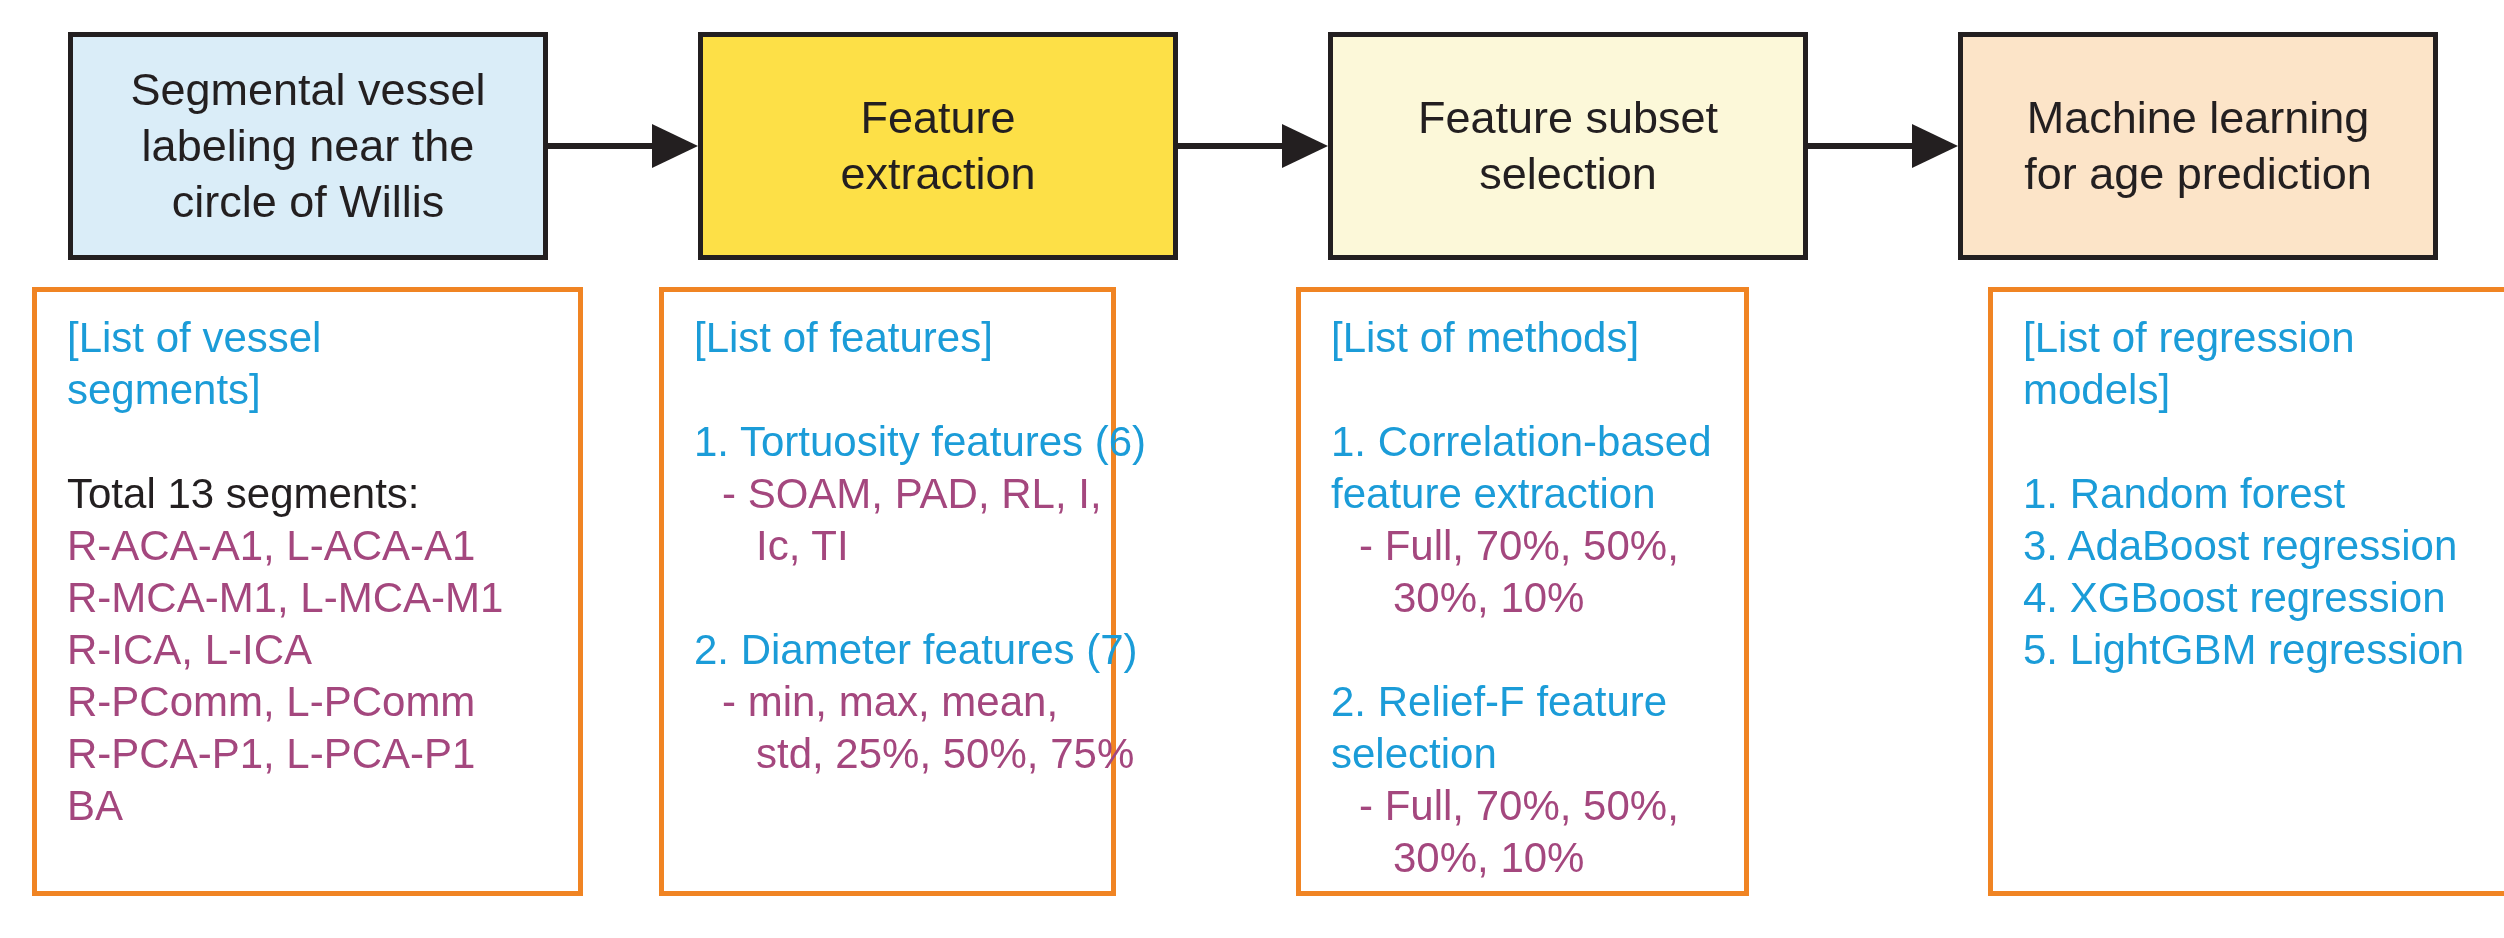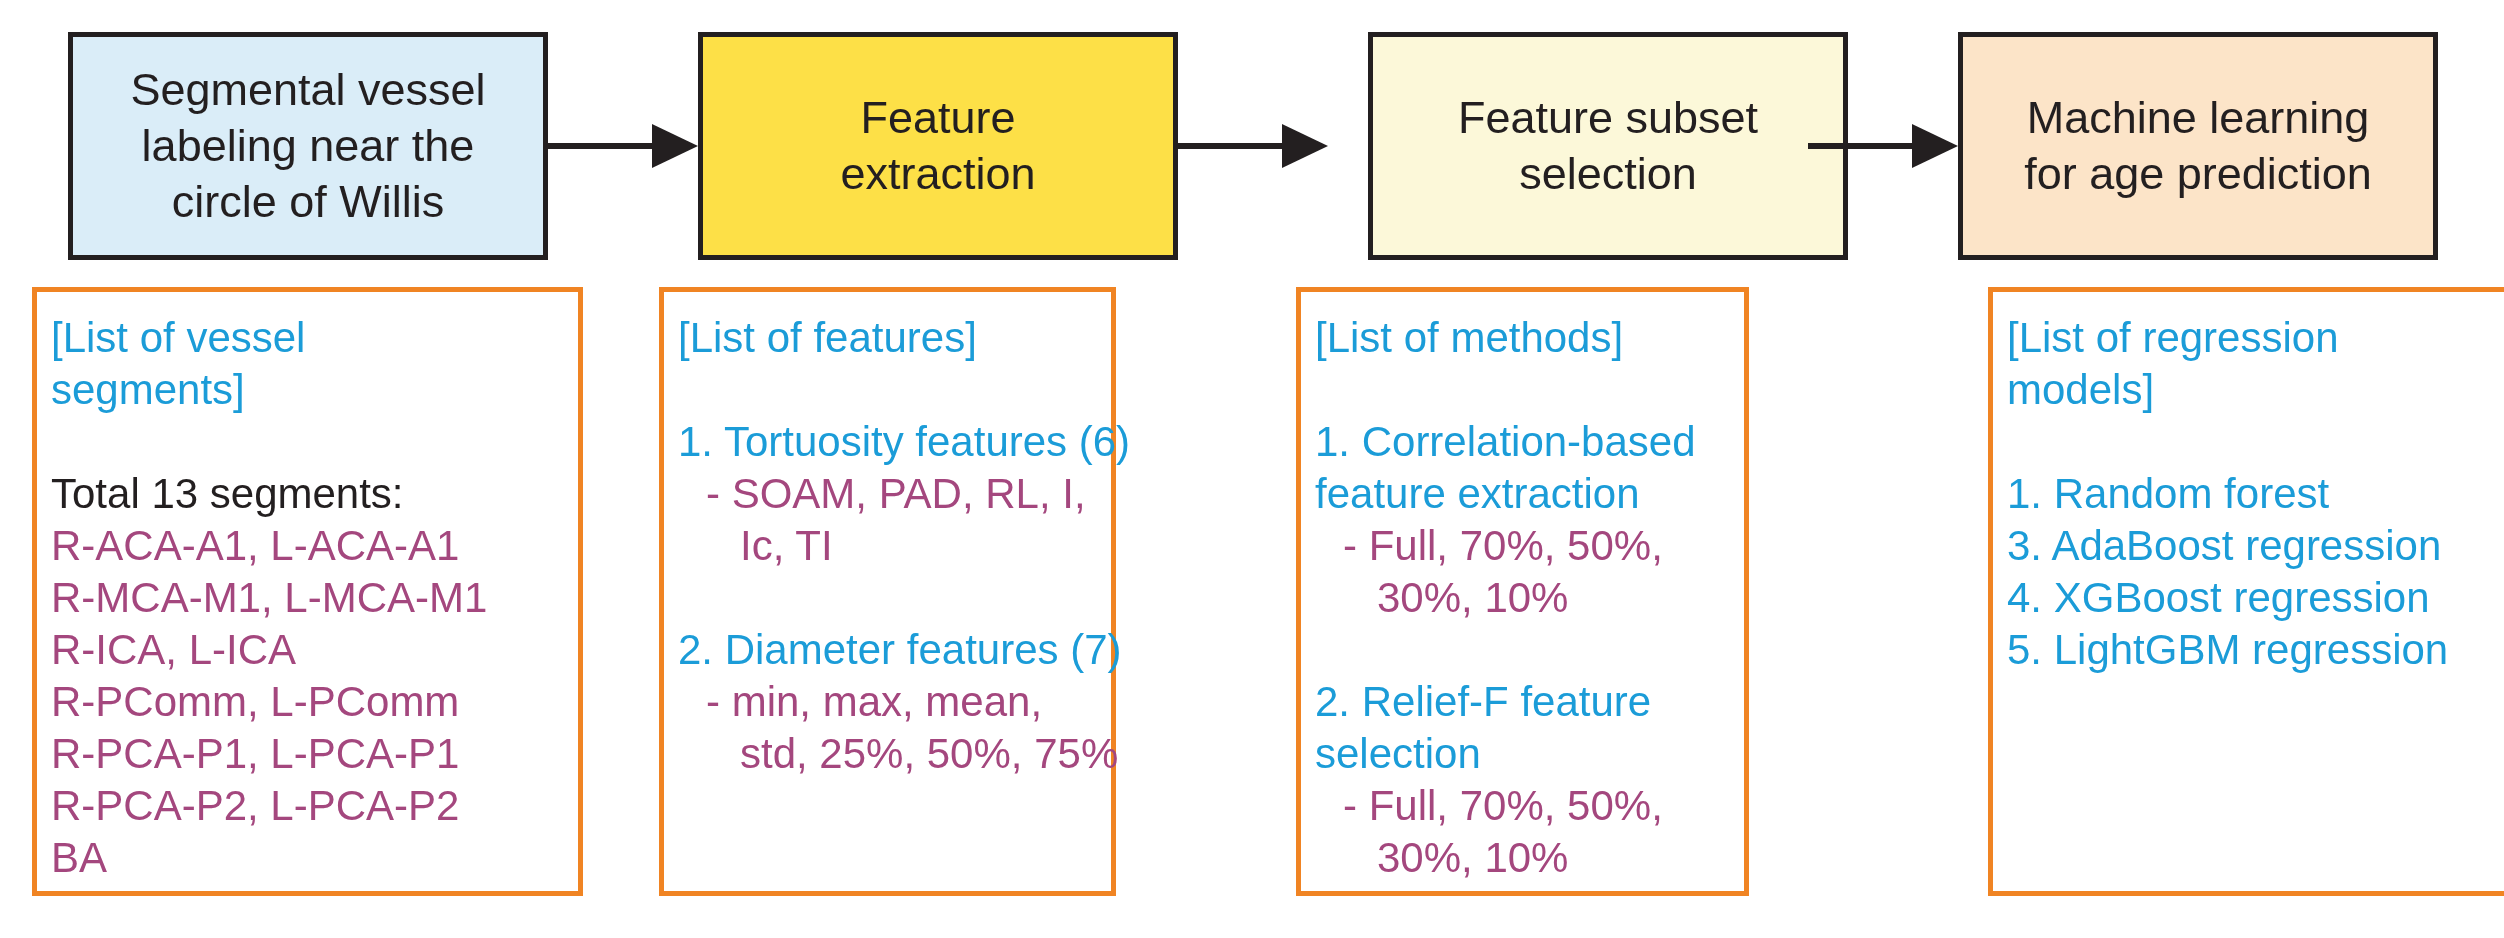--- a/index.html
+++ b/index.html
@@ -45,21 +45,21 @@
   .arrow-2 .head  { left: 1282px; }
   .arrow-3 .shaft { left: 1808px; }
   .arrow-3 .head  { left: 1912px; }
 
   .detail-box {
     position: absolute;
     top: 287px; height: 609px;
     box-sizing: border-box;
     border: 5px solid #f08423;
     background: #ffffff;
-    padding: 20px 16px 0 14px;
+    padding: 20px 16px 0 30px;
     font-size: 42px; line-height: 52px;
   }
   .detail-1 { left: 32px;   width: 551px; }
   .detail-2 { left: 659px;  width: 457px; }
   .detail-3 { left: 1296px; width: 453px; }
   .detail-4 { left: 1988px; width: 588px; }
 
   .line { white-space: nowrap; }
   .c-blue   { color: #1b9cd8; }
   .c-purple { color: #a4477e; }
@@ -73,21 +73,21 @@
 
 <div class="stage-box stage-1" style="background: rgb(218, 237, 248);">
   <span class="tline">Segmental vessel</span>
   <span class="tline">labeling near the</span>
   <span class="tline">circle of Willis</span>
 </div>
 <div class="stage-box stage-2" style="background: #fde047;">
   <span class="tline">Feature</span>
   <span class="tline">extraction</span>
 </div>
-<div class="stage-box stage-3" style="background: rgb(252, 248, 217); margin-left: 40px;">
+<div class="stage-box stage-3" style="background: rgb(252, 248, 217);">
   <span class="tline">Feature subset</span>
   <span class="tline">selection</span>
 </div>
 <div class="stage-box stage-4" style="background: rgb(252, 228, 200);">
   <span class="tline">Machine learning</span>
   <span class="tline">for age prediction</span>
 </div>
 
 <div class="arrow arrow-1">
   <div class="shaft"></div>
@@ -105,21 +105,20 @@
 <div class="detail-box detail-1">
     <div class="line c-blue ind0">[List of vessel</div>
     <div class="line c-blue ind0">segments]</div>
     <div class="line c-black ind0">&nbsp;</div>
     <div class="line c-black ind0">Total 13 segments:</div>
     <div class="line c-purple ind0">R-ACA-A1, L-ACA-A1</div>
     <div class="line c-purple ind0">R-MCA-M1, L-MCA-M1</div>
     <div class="line c-purple ind0">R-ICA, L-ICA</div>
     <div class="line c-purple ind0">R-PComm, L-PComm</div>
     <div class="line c-purple ind0">R-PCA-P1, L-PCA-P1</div>
-    <div class="line c-purple ind0">R-PCA-P2, L-PCA-P2</div>
     <div class="line c-purple ind0">BA</div>
   </div>
 <div class="detail-box detail-2">
     <div class="line c-blue ind0">[List of features]</div>
     <div class="line c-blue ind0">&nbsp;</div>
     <div class="line c-blue ind0">1. Tortuosity features (6)</div>
     <div class="line c-purple ind1">- SOAM, PAD, RL, I,</div>
     <div class="line c-purple ind2">Ic, TI</div>
     <div class="line c-blue ind0">&nbsp;</div>
     <div class="line c-blue ind0">2. Diameter features (7)</div>

